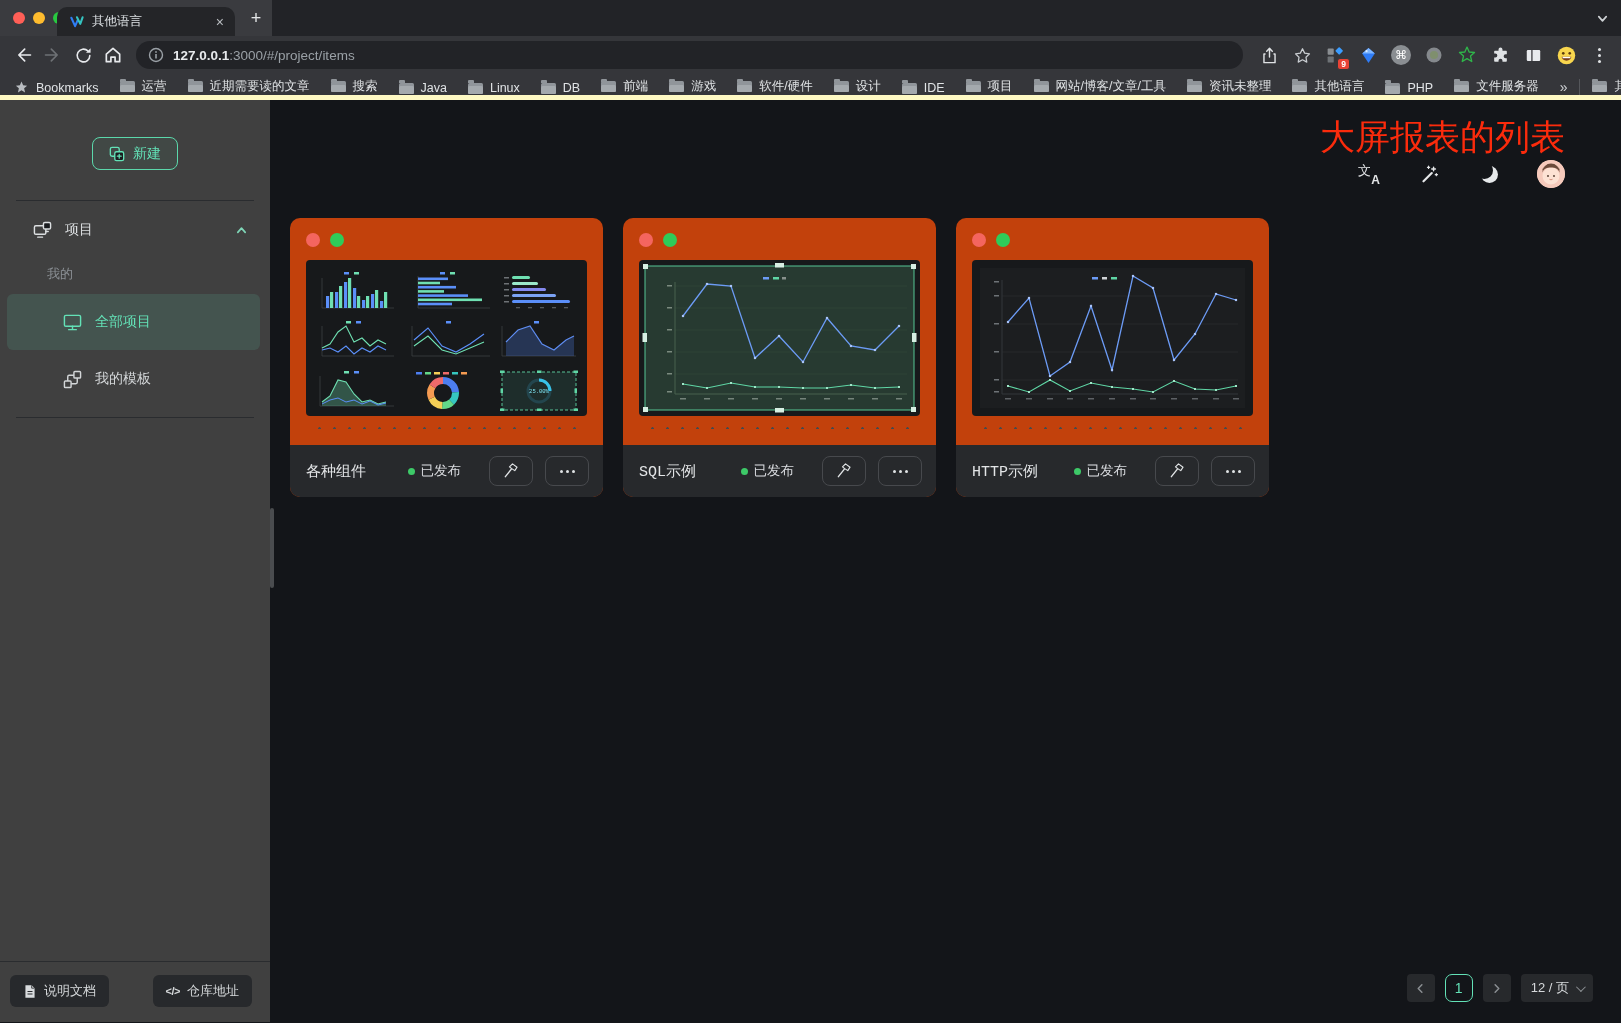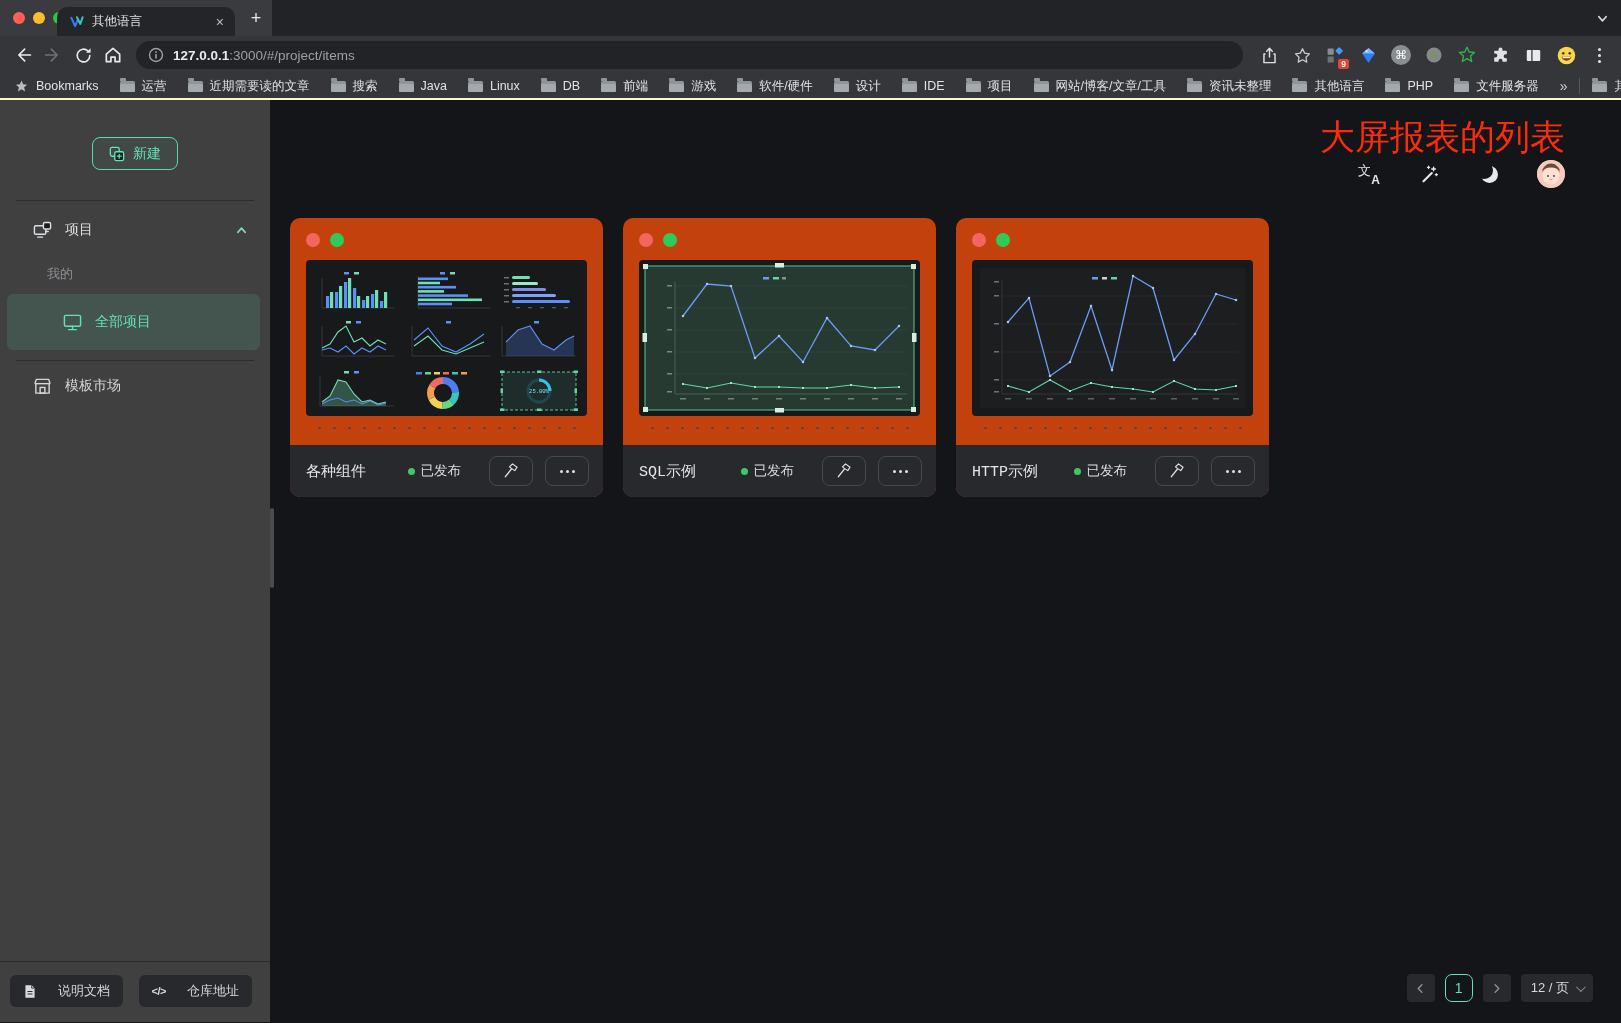--- a/index.html
+++ b/index.html
@@ -27,21 +27,21 @@
   .url-host{color:#e8eaed;font-weight:bold;}
   .url-path{color:#9aa0a6;}
   .toolicons{display:flex;align-items:center;gap:9px;flex:none;}
   .ticon{width:24px;height:24px;display:flex;align-items:center;justify-content:center;position:relative;flex:none;}
   .badge9{position:absolute;right:-3px;bottom:-3px;min-width:13px;height:12px;background:#e94235;border:1px solid #35363a;border-radius:3px;color:#fff;font-size:8.5px;font-weight:bold;display:flex;align-items:center;justify-content:center;padding:0 2px;}
   .cmdcirc{width:20px;height:20px;border-radius:50%;background:#8a8e92;color:#fff;font-size:12px;display:flex;align-items:center;justify-content:center;}
   .emoji{width:21px;height:21px;}
   .kebab{width:3px;height:3px;border-radius:50%;background:#dfe2e4;box-shadow:0 -6px 0 #dfe2e4,0 6px 0 #dfe2e4;margin:0 6px;}
 
   
-  .bookbar{height:26px;background:#35363a;display:flex;align-items:center;padding:0 14px;gap:21px;border-bottom:2px solid #fef9c3;white-space:nowrap;overflow:hidden;}
+  .bookbar{height:26px;background:#35363a;display:flex;align-items:flex-end;padding:0 14px;gap:21px;border-bottom:5px solid #fef9c3;white-space:nowrap;overflow:hidden;}
   .bm{display:flex;align-items:center;gap:7px;flex:none;}
   .bm-label{font-size:12.5px;color:#e0e3e5;}
   .folder{width:15px;height:11px;background:#90959a;border-radius:1.5px;position:relative;flex:none;}
   .folder::before{content:"";position:absolute;top:-2.5px;left:0;width:6px;height:3px;background:#90959a;border-radius:1px 1px 0 0;}
   .folder::after{content:"";position:absolute;bottom:0;left:0;width:15px;height:7.5px;background:#a4a9ad;border-radius:1.5px;}
   .bm-right{margin-left:auto;display:flex;align-items:center;gap:12px;flex:none;}
   .bm-sep{width:1px;height:16px;background:#55575b;}
   .bm-more{color:#cfd2d5;font-size:14px;}
 
   
@@ -54,21 +54,21 @@
   .sdivider{height:1px;background:#2a2c2f;margin:30px 16px 0;}
   .sgroup{display:flex;align-items:center;height:50px;padding:0 22px 0 33px;margin-top:4px;color:#dcdfe1;font-size:14px;}
   .sgroup .lbl{margin-left:13px;flex:1;}
   .smy{padding:10px 0 10px 47px;color:#8b9095;font-size:13px;}
   .sitem{display:flex;align-items:center;height:56px;padding-left:56px;color:#d3d6d8;font-size:14px;border-radius:6px;margin:1px 10px 1px 7px;}
   .sitem .lbl{margin-left:13px;}
   .sitem.active{background:rgba(99,226,183,0.13);color:#63e2b7;}
   .sitem2{display:flex;align-items:center;height:46px;padding-left:33px;color:#d3d6d8;font-size:14px;margin-top:2px;}
   .sitem2 .lbl{margin-left:13px;}
   .sbottom{position:absolute;left:0;right:0;bottom:0;border-top:1px solid #2a2c2f;padding:13px 18px 15px 10px;display:flex;justify-content:space-between;}
-  .sbtn{display:flex;align-items:center;gap:21px;height:32px;padding:0 13px;background:#27292c;border-radius:6px;color:#d6d9db;font-size:13px;border:none;}
+  .sbtn{display:flex;align-items:center;gap:7px;height:32px;padding:0 13px;background:#27292c;border-radius:6px;color:#d6d9db;font-size:13px;border:none;}
 
   
   .mheader{display:flex;align-items:flex-end;padding:14px 56px 0 18px;flex-direction:column;}
   .ptitle{font-size:35px;font-weight:500;color:#fb2b0c;line-height:46px;}
   .hactions{margin-left:auto;display:flex;align-items:center;gap:36px;}
   .hicon{display:flex;align-items:center;justify-content:center;width:24px;height:24px;position:relative;}
   .transl{position:relative;width:22px;height:22px;color:#e3e5e7;}
   .transl .zh{position:absolute;left:0;top:-1px;font-size:13px;}
   .transl .en{position:absolute;right:0;bottom:-2px;font-size:12px;font-weight:bold;}
   .moon{width:17px;height:17px;border-radius:50%;box-shadow:inset -5px -4px 0 0 #e6e8ea;}
@@ -343,32 +343,31 @@
       <div class="smy">我的</div>
 
       <div class="sitem active">
         <svg width="19" height="19" viewBox="0 0 20 20">
           <rect x="1.5" y="2.5" width="17" height="11.5" rx="1.5" fill="none" stroke="#63e2b7" stroke-width="1.5"></rect>
           <path d="M10 14 v3 M6 17.5 h8" stroke="#63e2b7" stroke-width="1.5" stroke-linecap="round"></path>
         </svg>
         <span class="lbl">全部项目</span>
       </div>
 
+      <div class="sitem">
+        <svg width="19" height="19" viewBox="0 0 20 20">
+          <rect x="11.5" y="1.5" width="7" height="7" rx="1" fill="none" stroke="#d3d6d8" stroke-width="1.5"></rect>
+          <rect x="1.5" y="11.5" width="7" height="7" rx="1" fill="none" stroke="#d3d6d8" stroke-width="1.5"></rect>
+          <path d="M5 11.5 V7 a1.5 1.5 0 0 1 1.5 -1.5 H11.5 M15 8.5 V13 a1.5 1.5 0 0 1 -1.5 1.5 H8.5" fill="none" stroke="#d3d6d8" stroke-width="1.5"></path>
+        </svg>
+        <span class="lbl">我的模板</span>
+      </div>
 
       <div class="sdivider" style="margin-top:10px;"></div>
 
-      <div class="sitem2">
-        <svg width="19" height="19" viewBox="0 0 20 20">
-          <path d="M2 7 L3.5 2.5 H16.5 L18 7" fill="none" stroke="#d3d6d8" stroke-width="1.5" stroke-linejoin="round"></path>
-          <path d="M3 7 v10 h14 V7" fill="none" stroke="#d3d6d8" stroke-width="1.5" stroke-linejoin="round"></path>
-          <path d="M2 7 h16" stroke="#d3d6d8" stroke-width="1.5"></path>
-          <rect x="7.5" y="11" width="5" height="6" fill="none" stroke="#d3d6d8" stroke-width="1.5"></rect>
-        </svg>
-        <span class="lbl">模板市场</span>
-      </div>
 
       <div class="sbottom">
         <button class="sbtn">
           <svg width="14" height="15" viewBox="0 0 16 18">
             <path d="M2.5 1.5 H10 L13.5 5 V16.5 H2.5 Z" fill="#d9dcde"></path>
             <path d="M10 1.5 V5 H13.5" fill="none" stroke="#27292c" stroke-width="1"></path>
             <path d="M5 9 h6 M5 12 h6" stroke="#27292c" stroke-width="1.2"></path>
           </svg>
           <span>说明文档</span>
         </button>

